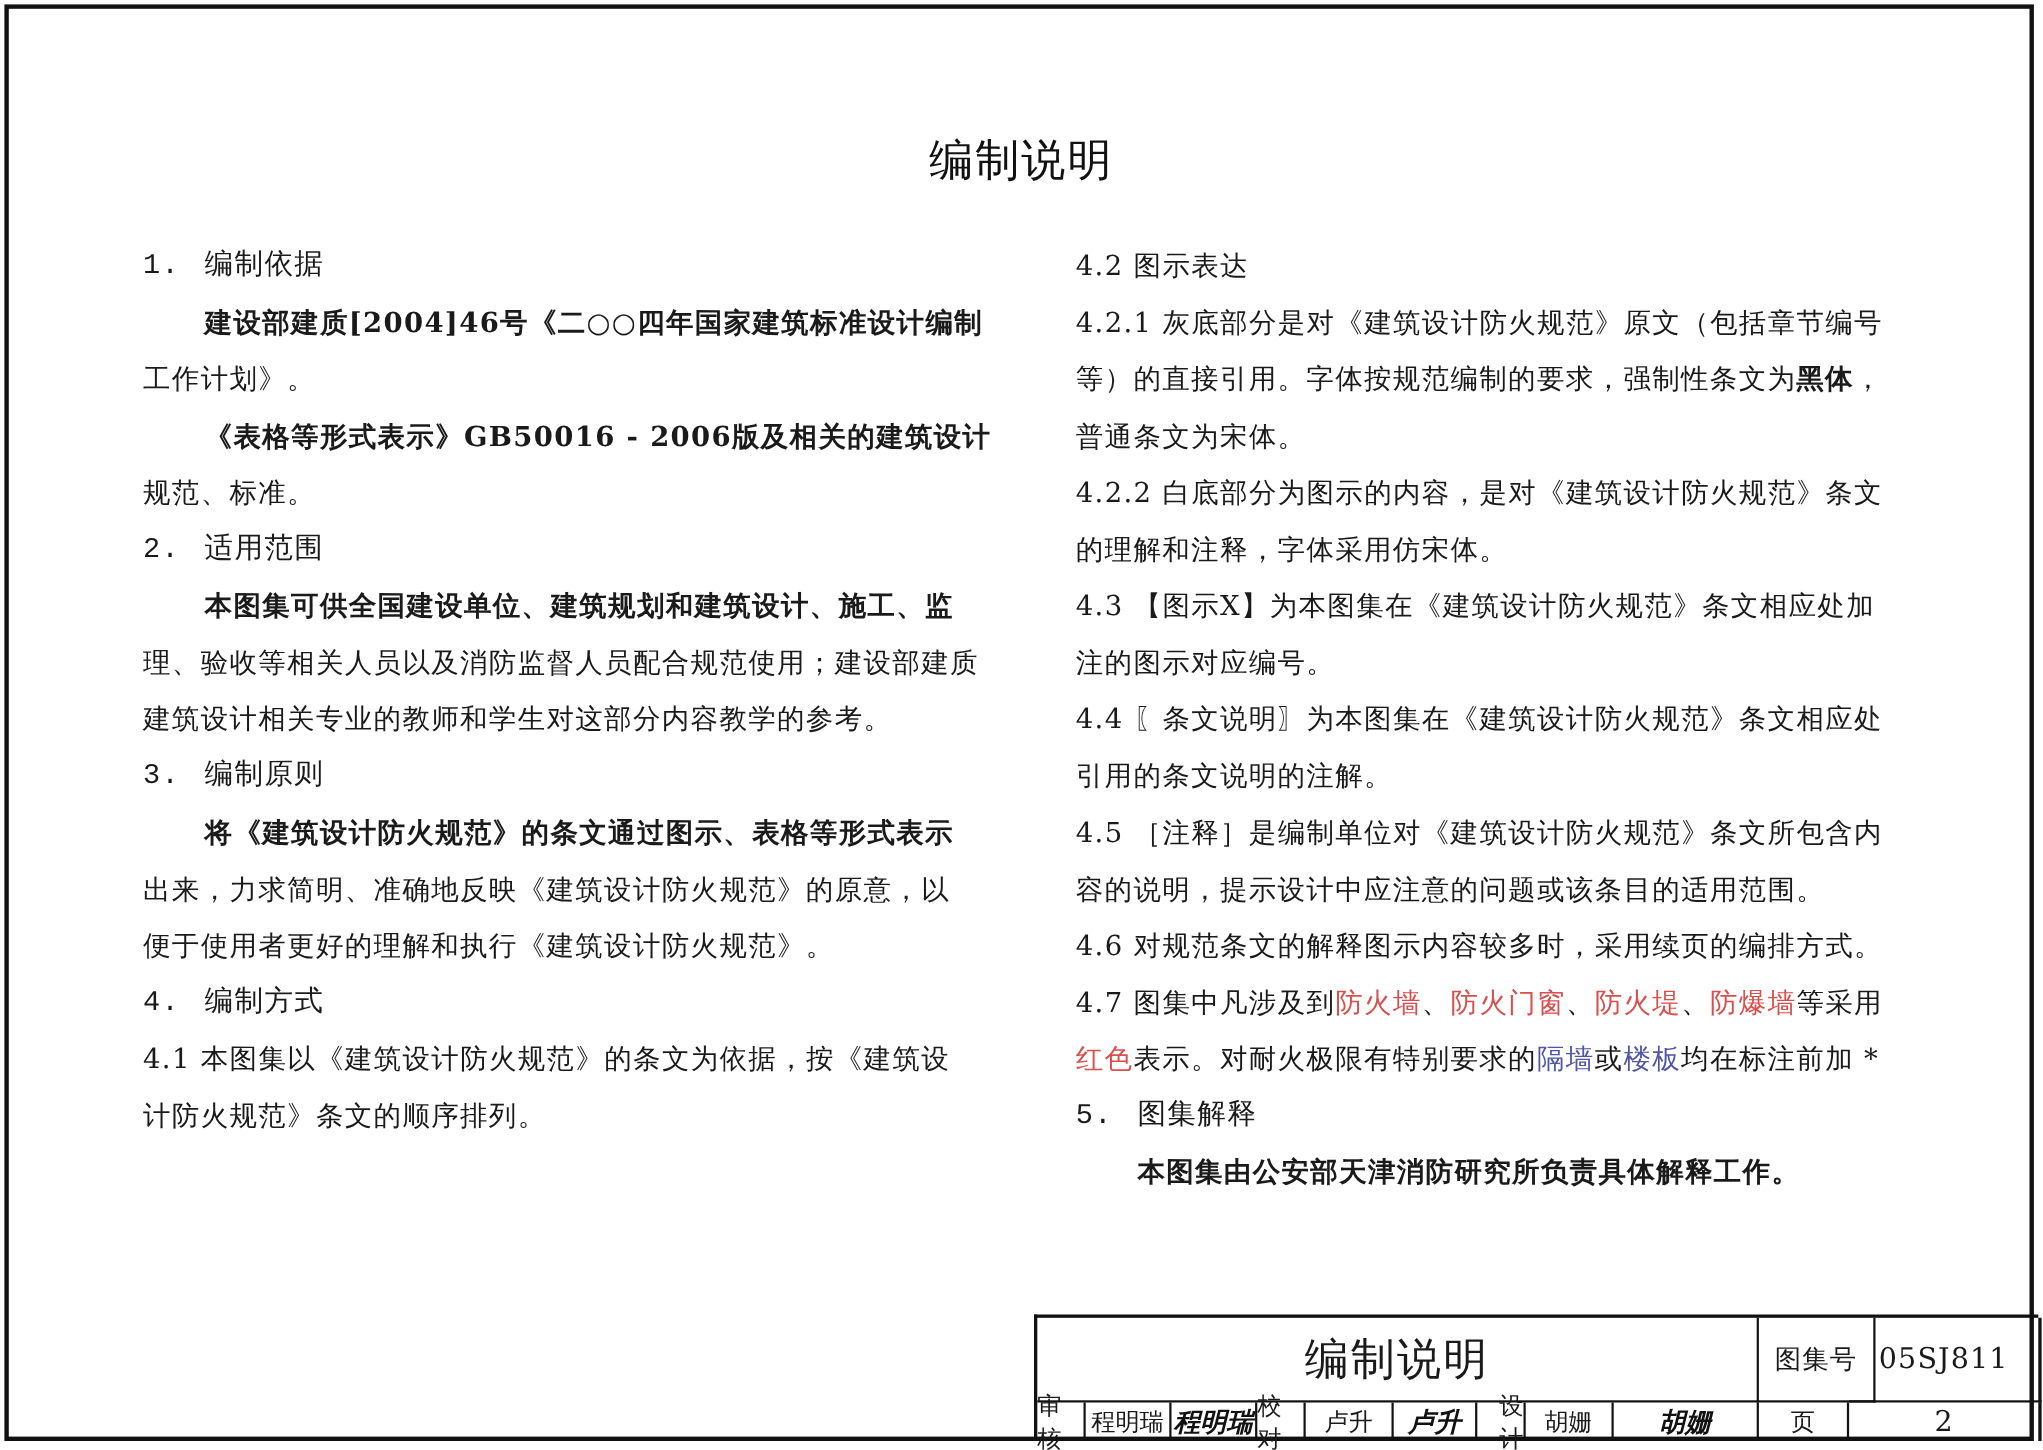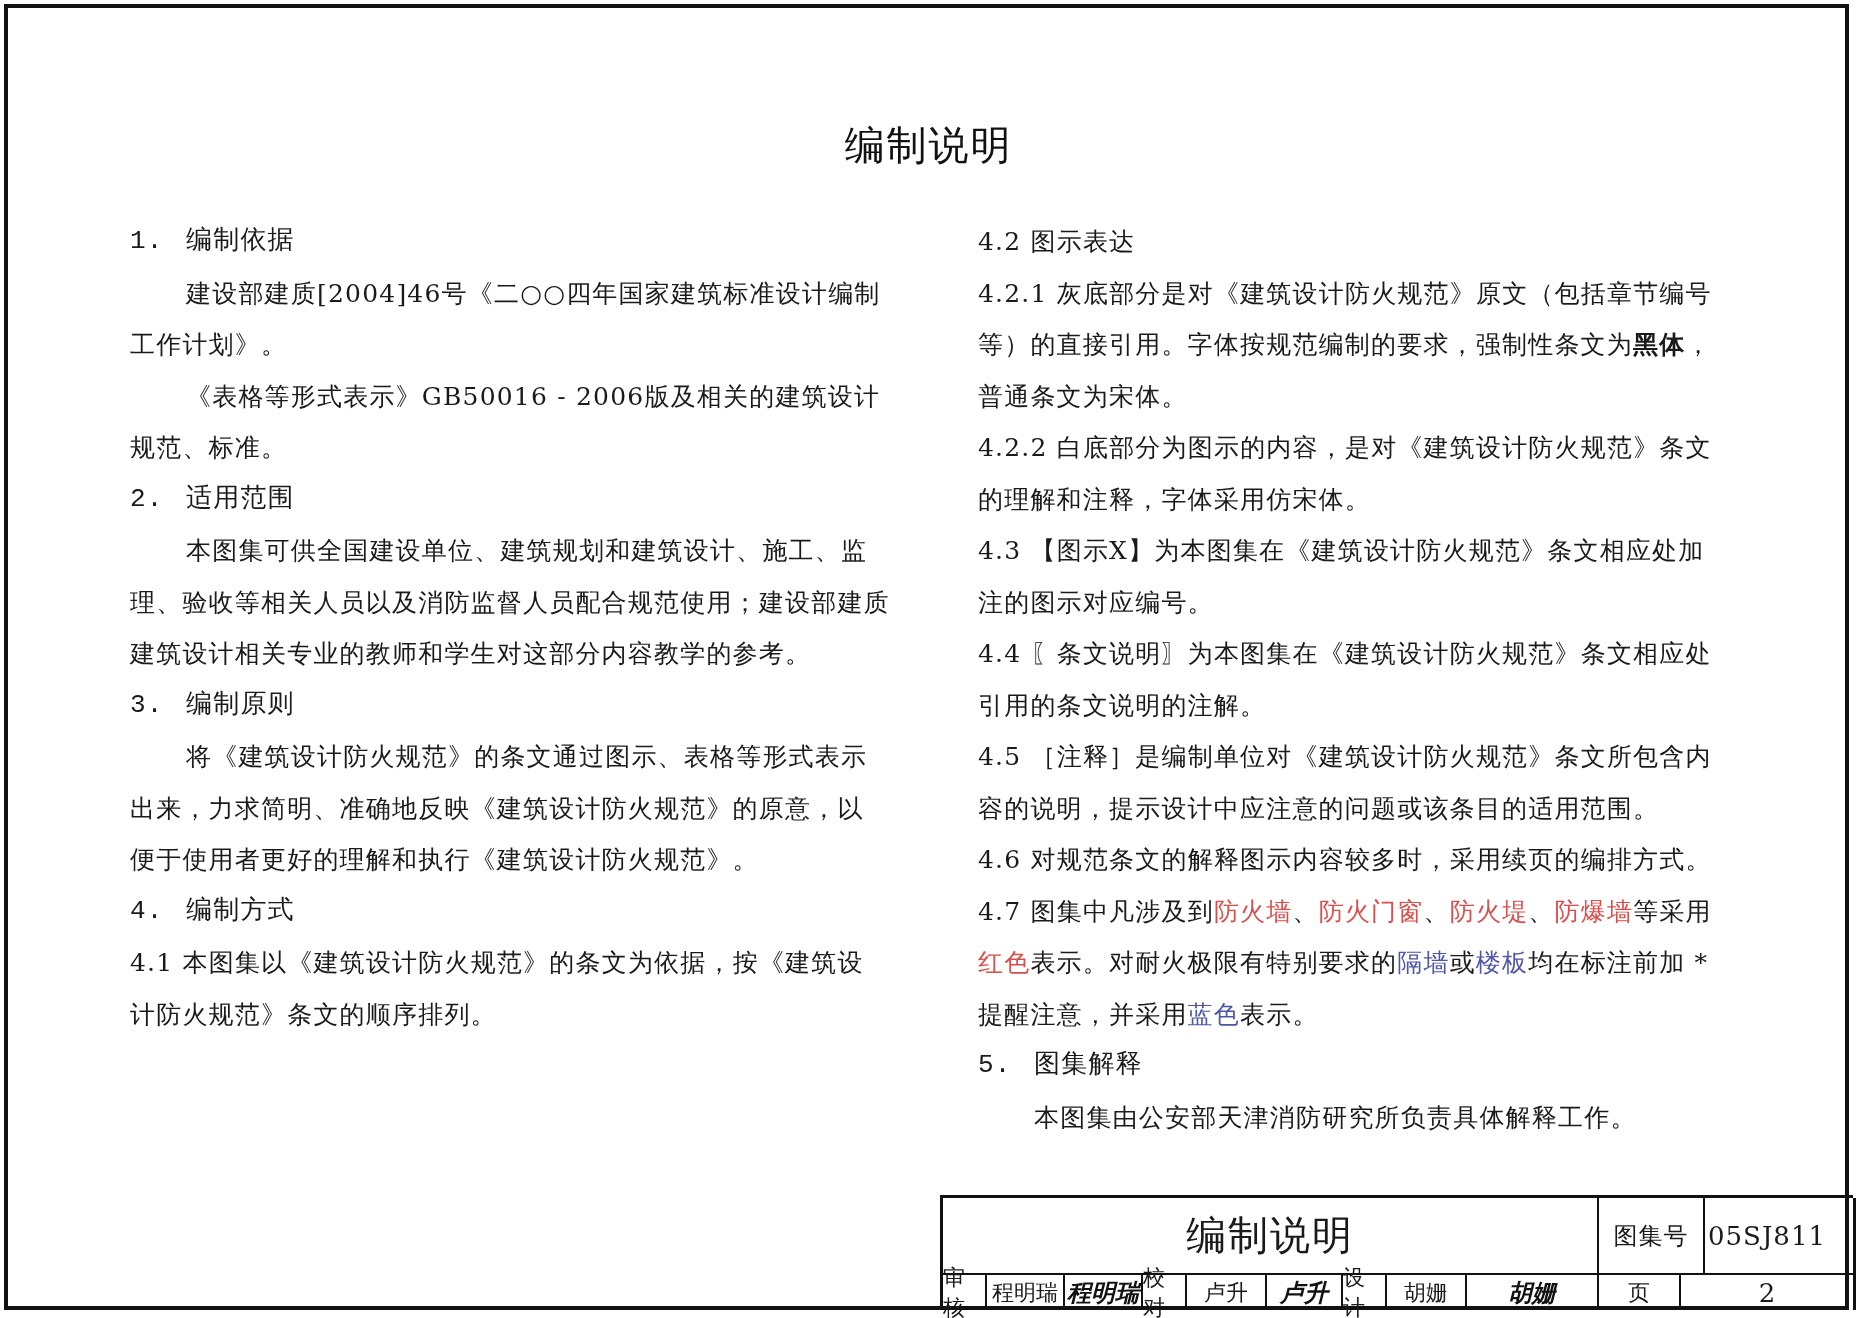--- a/index.html
+++ b/index.html
@@ -15,21 +15,21 @@
     }
     .page-title {
       position: absolute; left: 0; width: 1857px; top: 118px; text-align: center;
       font-family: "DejaVu Sans", "Liberation Sans", sans-serif;
       font-size: 40px; letter-spacing: 2px; color: #111;
     }
     .col { position: absolute; top: 216px; font-size: 25px; line-height: 51.5px; letter-spacing: 1.2px; }
     .col.left { left: 130px; width: 760px; }
     .col.right { left: 978px; width: 770px; }
     .line { white-space: nowrap; height: 51.5px; }
-    .indent { padding-left: 56px; }
+    .indent { padding-left: 56px; font-weight: bold; }
     .heading { font-family: Liberation Mono, monospace; font-size: 26px; }
     .heading .num { display: inline-block; width: 56px; }
     .red { color: #d8504e; }
     .blue { color: #4f56a4; }
     .bold { font-weight: bold; }
 
     
     .tb {
       position: absolute; left: 940px; top: 1195px; width: 913px; height: 115px;
       border-left: 3px solid #111; border-top: 3px solid #111; box-sizing: border-box;
@@ -83,36 +83,33 @@
   <div class="line">引用的条文说明的注解。</div>
   <div class="line">4.5 ［注释］是编制单位对《建筑设计防火规范》条文所包含内</div>
   <div class="line">容的说明，提示设计中应注意的问题或该条目的适用范围。</div>
   <div class="line">4.6 对规范条文的解释图示内容较多时，采用续页的编排方式。</div>
   <div class="line">
     <span>4.7 图集中凡涉及到</span><span class="red">防火墙</span><span>、</span><span class="red">防火门窗</span><span>、</span><span class="red">防火堤</span><span>、</span><span class="red">防爆墙</span><span>等采用</span>
   </div>
   <div class="line">
     <span class="red">红色</span><span>表示。对耐火极限有特别要求的</span><span class="blue">隔墙</span><span>或</span><span class="blue">楼板</span><span>均在标注前加 *</span>
   </div>
-  <div class="line">
-    <span>提醒注意，并采用</span><span class="blue">蓝色</span><span>表示。</span>
-  </div>
   <div class="line heading"><span class="num">5.</span><span>图集解释</span></div>
   <div class="line indent">本图集由公安部天津消防研究所负责具体解释工作。</div>
 </div>
 
 <div class="tb">
   <div class="cell tb-main">编制说明</div>
   <div class="cell tb-lbl" style="left:656px; top:0; width:106px; height:77px; border-right:2px solid #111; border-bottom:2px solid #111;">图集号</div>
   <div class="cell tb-lbl" style="left:738px; top:0; width:175px; height:77px; border-right:3px solid #111; border-bottom:2px solid #111; font-size:26px;">05SJ811</div>
 
   <div class="cell tb-row2" style="left:0; width:44px;">审核</div>
   <div class="cell tb-row2" style="left:44px; width:78px;">程明瑞</div>
   <div class="cell tb-row2 sig" style="left:122px; width:78px;">程明瑞</div>
   <div class="cell tb-row2" style="left:200px; width:44px;">校对</div>
   <div class="cell tb-row2" style="left:244px; width:80px;">卢升</div>
   <div class="cell tb-row2 sig" style="left:324px; width:76px;">卢升</div>
-  <div class="cell tb-row2" style="left:400px; width:44px;">设计</div>
+  <div class="cell tb-row2" style="left:400px; width:44px;text-align:right;">设计</div>
   <div class="cell tb-row2" style="left:444px; width:80px;">胡姗</div>
   <div class="cell tb-row2 sig" style="left:524px; width:132px;">胡姗</div>
   <div class="cell tb-row2" style="left:656px; width:82px;">页</div>
   <div class="cell tb-row2" style="left:738px; width:175px; border-right:3px solid #111; font-size:26px;">2</div>
 </div>
 
 </body></html>

